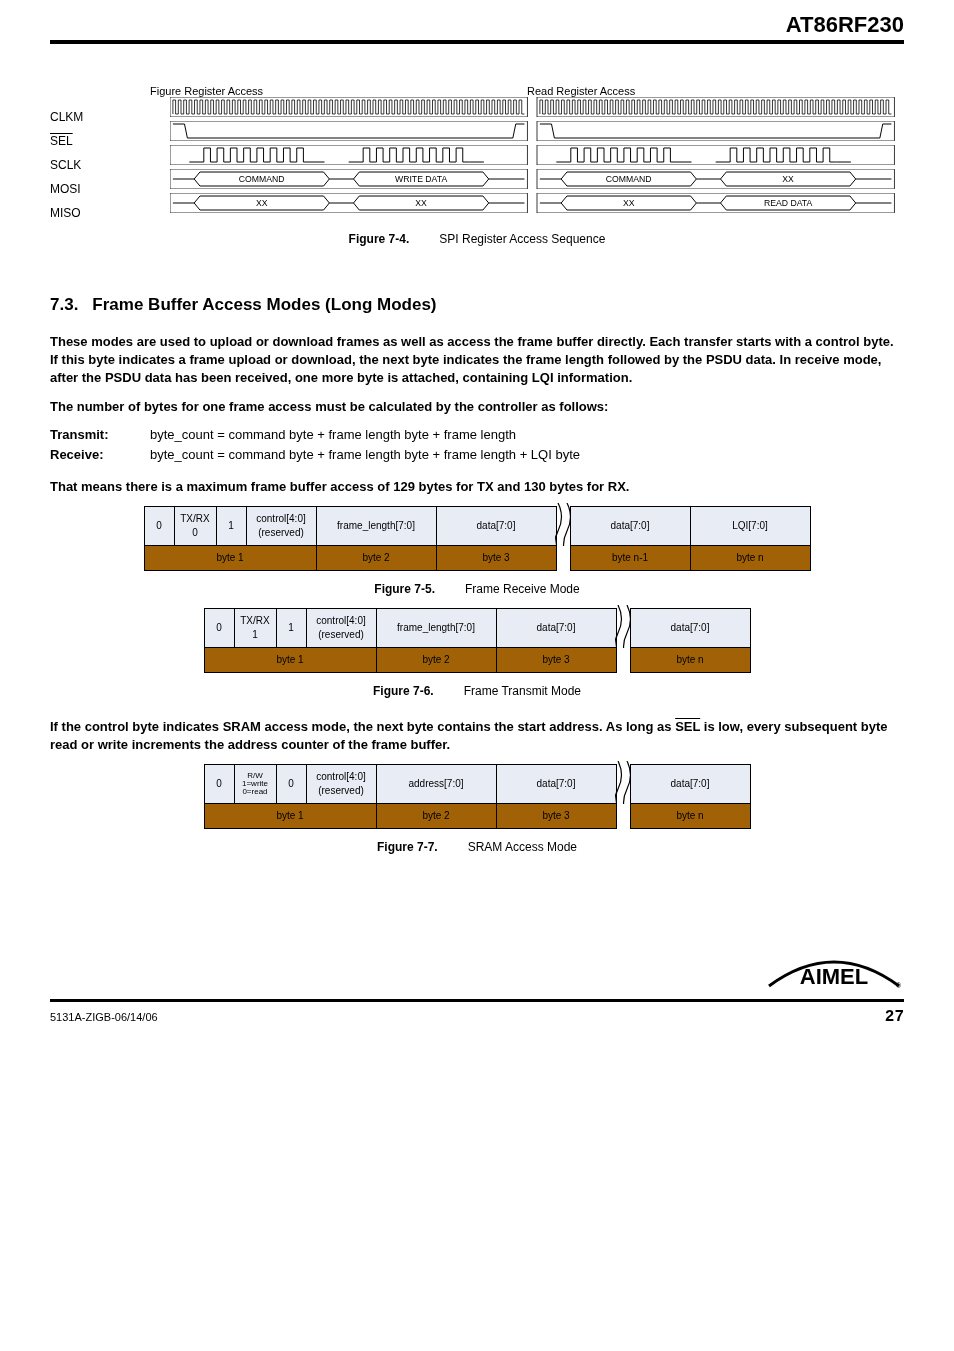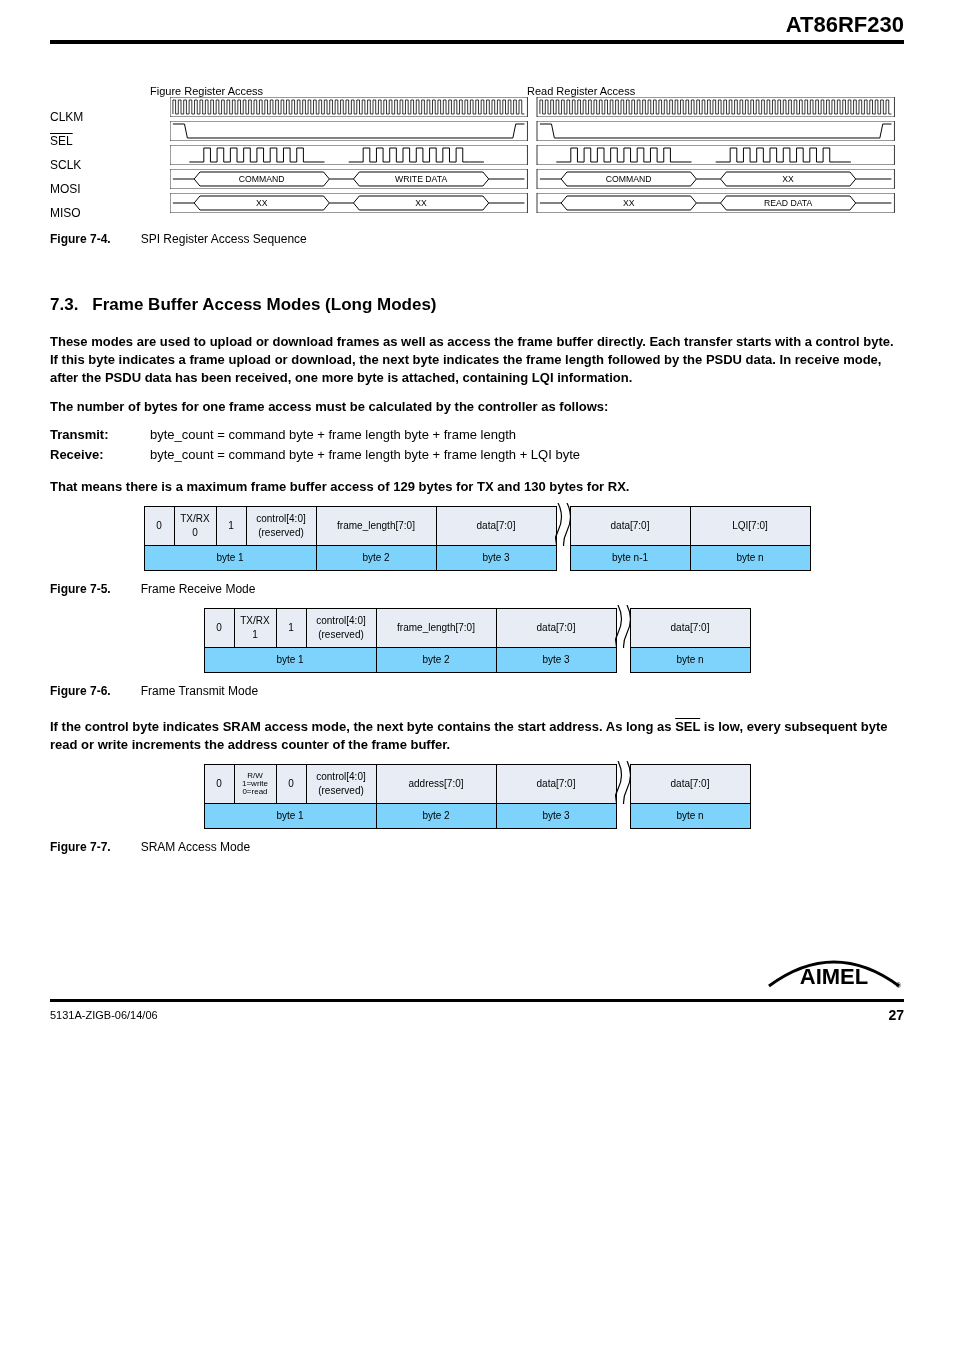--- a/index.html
+++ b/index.html
@@ -44,20 +44,21 @@
     width: 100px;
     font-size: 12px;
   }
   .sig-label .overline { text-decoration: overline; }
   .sig-draw {
     flex: 1;
     height: 28px;
     padding-left: 20px;
   }
   .fig-caption {
+    text-align: center;
     margin-top: 10px;
     font-size: 12px;
   }
   .fig-caption .figlabel { font-weight: bold; margin-right: 30px; }
   h2.section {
     font-size: 17px;
     font-weight: bold;
     margin-top: 45px;
     margin-bottom: 16px;
   }
@@ -70,37 +71,37 @@
     font-size: 10px;
     border-collapse: collapse;
   }
   .frame-table td {
     text-align: center;
     padding: 5px 4px;
     position: relative;
     vertical-align: middle;
   }
   .row-top td { background: #e8ecf5; border: 1px solid #000; }
-  .row-bot td { background: #7dd3fc; border-left: 1px solid #000; border-right: 1px solid #000; border-bottom: 1px solid #000; }
+  .row-bot td { background: #a16207; border-left: 1px solid #000; border-right: 1px solid #000; border-bottom: 1px solid #000; }
   .sub { font-size: 8px; line-height: 1; }
   .breakcell {
     width: 14px;
     min-width: 14px;
     padding: 0 !important;
     border: none !important;
     background: #fff !important;
     position: relative;
   }
   .breakcell svg { position: absolute; top: -4px; left: -2px; }
   .footer-area {
     margin-top: 100px;
   }
   .footer-rule { border-top: 3px solid #000; margin-bottom: 4px; }
   .footer-row { display:flex; align-items:center; justify-content: space-between; font-size: 11px; }
-  .page-num { font-size: 14px; font-weight: bold; }
+  .page-num { font-size: 16px; font-weight: bold; font-family: Liberation Mono, monospace; }
 </style>
 </head>
 <body>
 
 <div class="top-rule">
   <div class="doc-title">AT86RF230</div>
 </div>
 
 <div class="timing-area">
   <div class="timing-headers">

